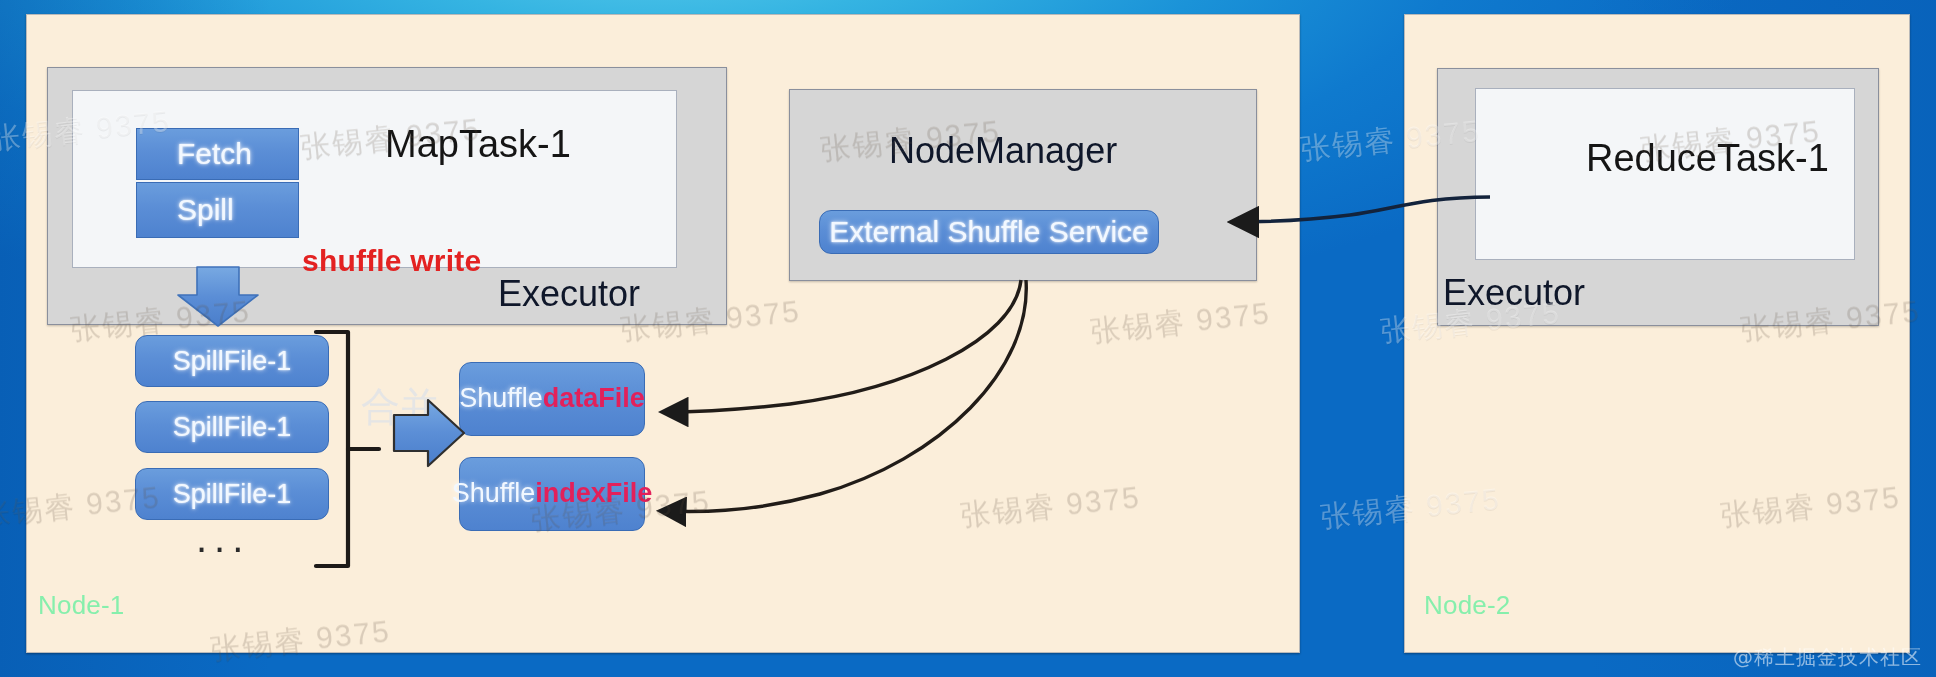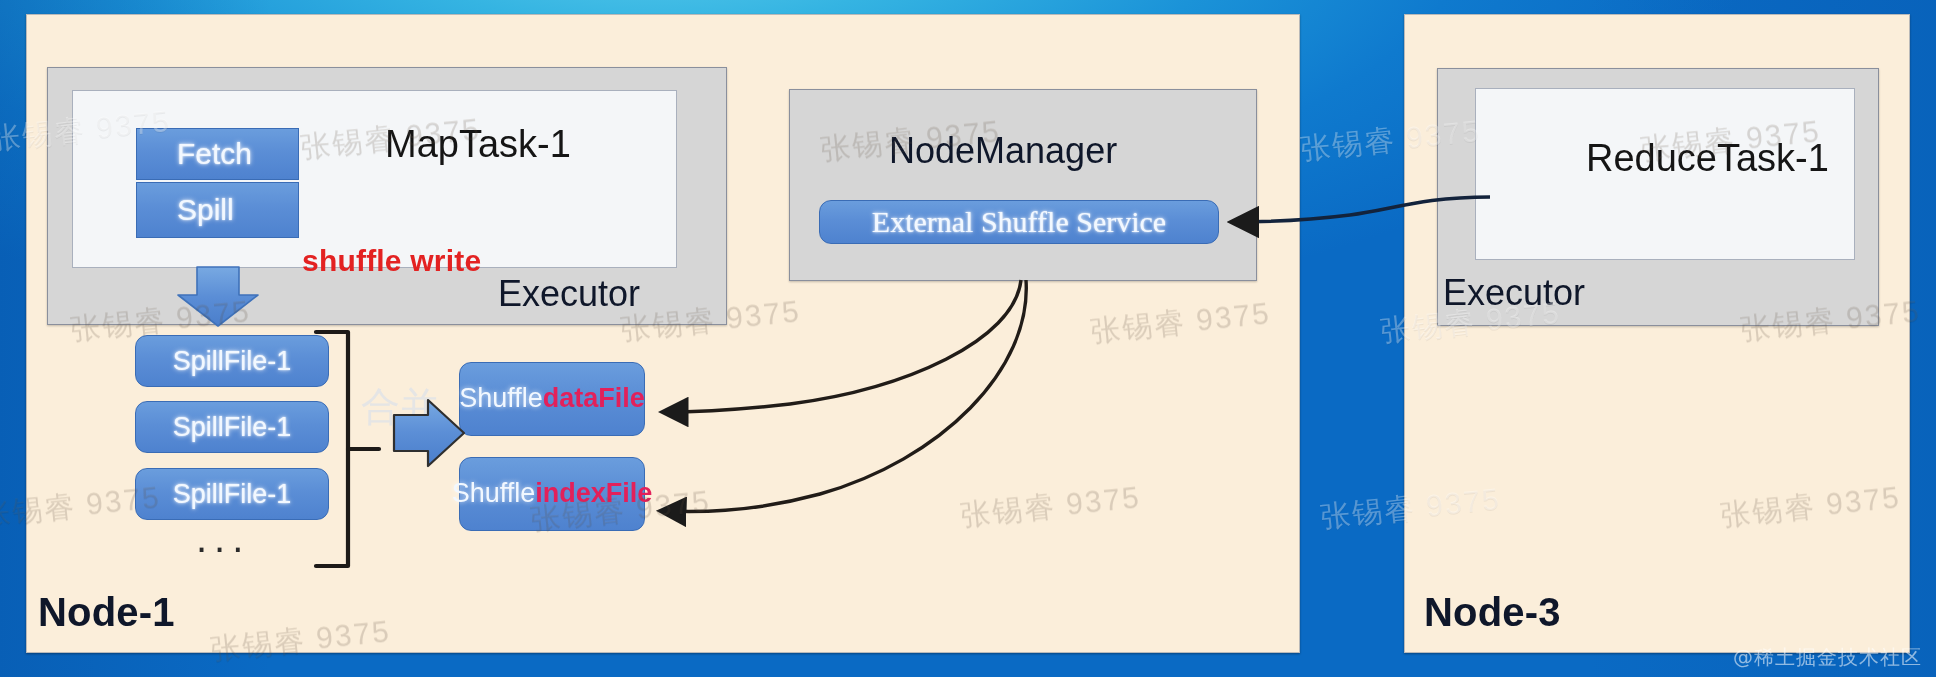--- a/index.html
+++ b/index.html
@@ -27,21 +27,21 @@
     position:absolute;
     background:#fbeeda;
     border:1px solid #b9b9b9;
     box-shadow:0 1px 2px rgba(0,0,0,.35);
   }
   #panel-node1{left:26px;top:14px;width:1272px;height:637px;}
   #panel-node2{left:1404px;top:14px;width:504px;height:637px;}
 
   .node-label{
     position:absolute;
-    font-size:40px;color:#0f172a;letter-spacing:.2px;white-space:nowrap;font-weight:bold;
+    font-size:26px;color:#86efac;letter-spacing:.2px;white-space:nowrap;
   }
   #node1-label{left:38px;top:590px;}
   #node2-label{left:1424px;top:590px;}
 
   
   .gray-box{
     position:absolute;
     background:#d6d6d6;
     border:1px solid #8a8f9c;
     box-shadow:0 1px 2px rgba(0,0,0,.22);
@@ -80,21 +80,21 @@
   }
   .blue.round{border-radius:12px;}
 
   #sort-box{left:136px;top:128px;width:163px;height:52px;padding-left:40px;font-size:30px;}
   #spill-box{left:136px;top:182px;width:163px;height:56px;padding-left:40px;font-size:30px;}
   #shuffle-write-label{
     position:absolute;left:302px;top:244px;font-size:30px;color:#e32222;
     font-weight:600;white-space:nowrap;letter-spacing:.2px;
   }
 
-  #ess-box{left:819px;top:200px;width:400px;height:44px;font-size:30px;justify-content:center;font-family:Liberation Serif, serif;}
+  #ess-box{left:819px;top:210px;width:340px;height:44px;font-size:30px;justify-content:center;}
 
   #fetch-box{left:1492px;top:176px;width:165px;height:50px;padding-left:44px;font-size:30px;}
 
   .spillfile{
     left:135px;width:194px;height:52px;font-size:27px;justify-content:center;
   }
   #spill1{top:335px;}
   #spill2{top:401px;}
   #spill3{top:468px;}
 
@@ -177,21 +177,21 @@
 
   <div class="node-label" id="node1-label">Node-1</div>
 
   <div class="panel" id="panel-node2"></div>
   <div class="gray-box" id="executor2"></div>
   <div class="gray-title" id="executor2-title">Executor</div>
 
   <div class="white-box" id="reducetask"></div>
   <div class="task-title" id="reducetask-title">ReduceTask-1</div>
 
-  <div class="node-label" id="node2-label">Node-3</div>
+  <div class="node-label" id="node2-label">Node-2</div>
 
   <svg id="vec" viewBox="0 0 1936 677">
     <defs>
       <linearGradient id="blueArrow" x1="0" y1="0" x2="0" y2="1">
         <stop offset="0%" stop-color="#78a9e2"></stop>
         <stop offset="50%" stop-color="#5b8ed6"></stop>
         <stop offset="100%" stop-color="#4a7ecb"></stop>
       </linearGradient>
       <marker id="tip" viewBox="0 0 12 12" refX="10" refY="6" markerWidth="9" markerHeight="9" orient="auto-start-reverse">
         <path d="M0 0 L12 6 L0 12 Z" fill="#1b1b1b"></path>

